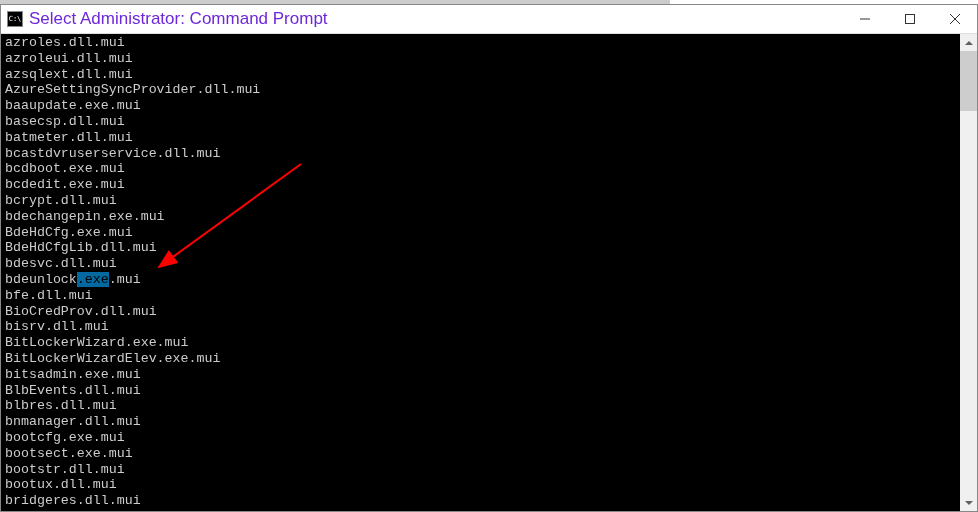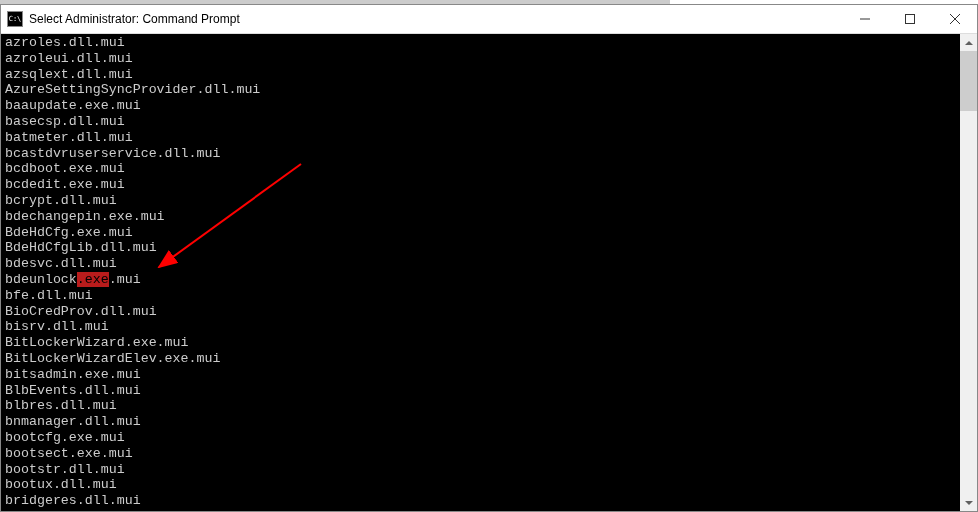--- a/index.html
+++ b/index.html
@@ -38,21 +38,21 @@
     }
     .app-icon {
       width: 16px; height: 16px;
       margin-right: 6px;
       display: inline-flex;
       align-items: center; justify-content: center;
       background: #000;
       border: 1px solid #888;
     }
     .app-icon span { color: #fff; font-size: 7px; font-family: Consolas, monospace; }
-    .title-text { color: #000000; font-size: 12px; }
+    .title-text { color: #6d28d9; font-size: 17px; }
     .win-controls { margin-left: auto; display: flex; }
     .win-btn {
       width: 45px; height: 29px;
       display: flex; align-items: center; justify-content: center;
       color: #333;
     }
     .console-area {
       flex: 1;
       background: #000;
       display: flex;
@@ -63,21 +63,21 @@
       padding: 1px 4px;
       font-family: Consolas, "Courier New", monospace;
       font-size: 13.3px;
       line-height: 15.8px;
       color: #ccc;
       white-space: pre;
       overflow: hidden;
     }
     .console-line { display: block; }
     .sel-before, .sel-after { color: #ccc; text-align: right; }
-    .sel-mark { background: #b91c1c; color: #000; }
+    .sel-mark { background: #0369a1; color: #000; }
     .scrollbar {
       width: 17px;
       background: #f0f0f0;
       display: flex; flex-direction: column;
     }
     .sb-btn {
       height: 17px;
       display: flex; align-items: center; justify-content: center;
       background: #f0f0f0;
       color: #606060;

